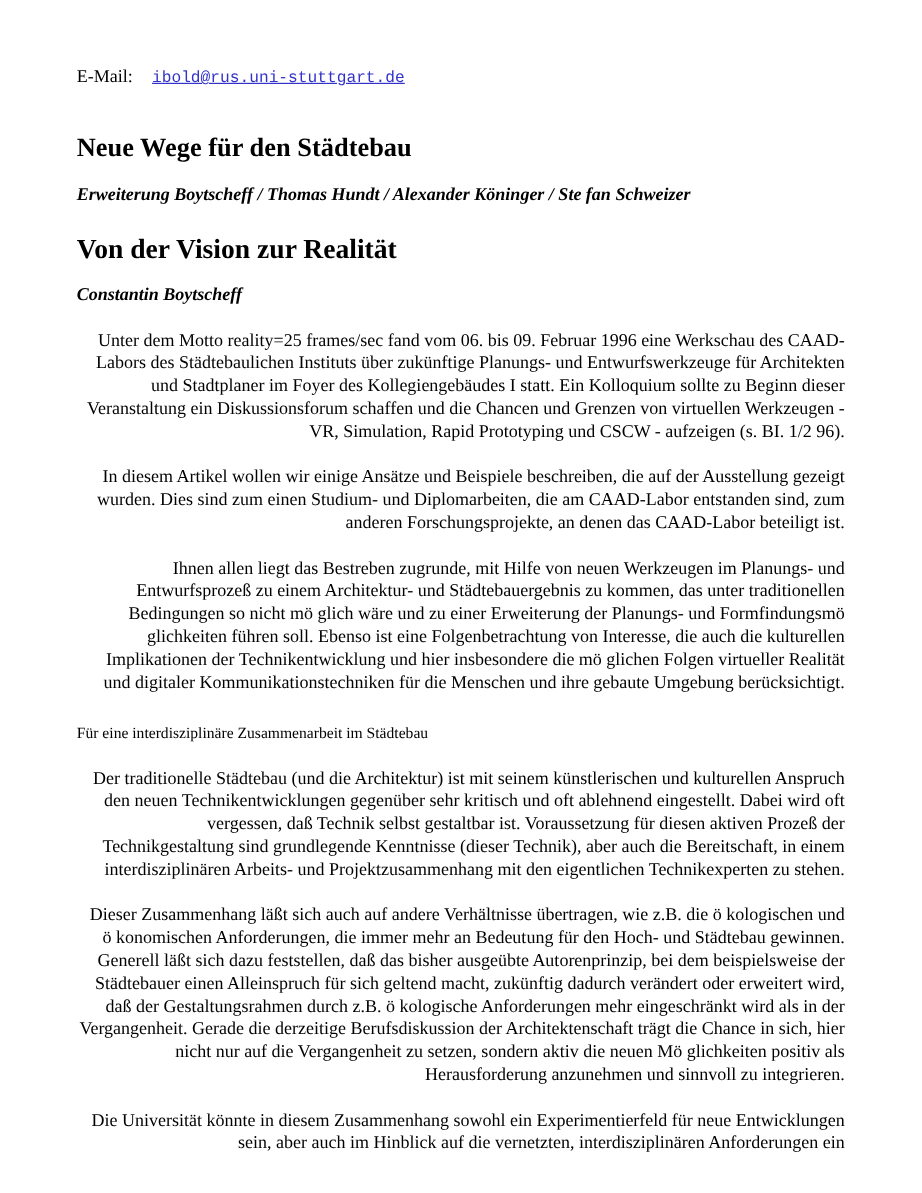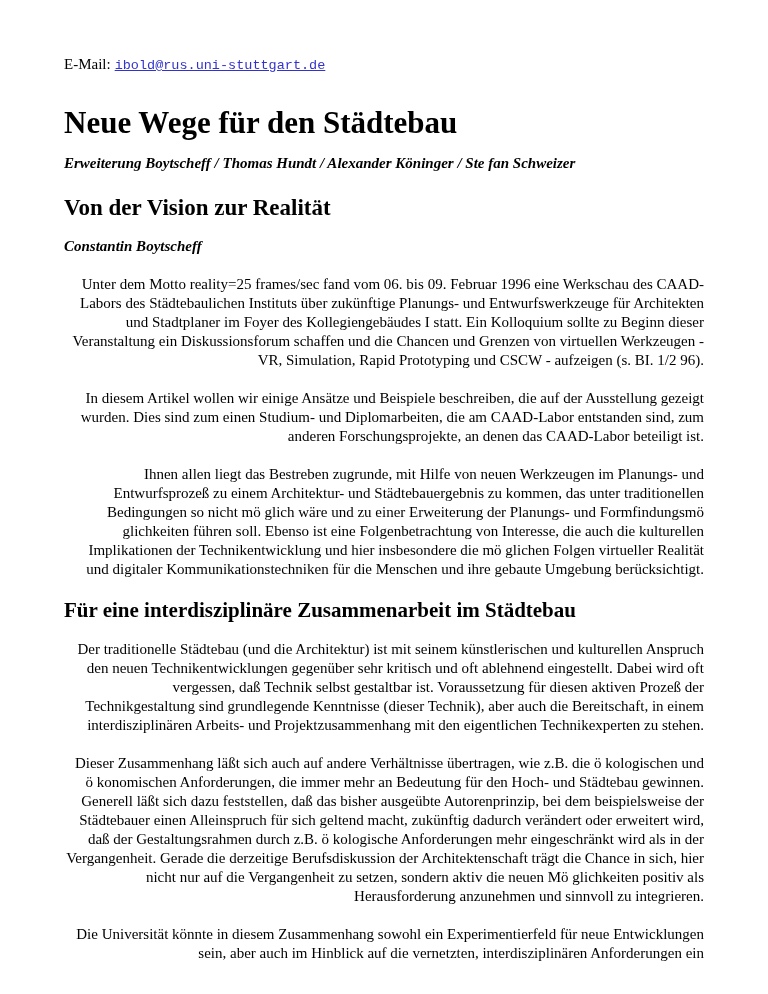--- a/index.html
+++ b/index.html
@@ -13,41 +13,41 @@
     font-family:"Liberation Serif", serif;
     font-size:15px;
     line-height:19px;
   }
   .email-line { margin:0; font-size:15px; }
   .email-link {
     font-family:"Liberation Mono", monospace;
     font-size:13.5px;
     color:#3333CC;
     text-decoration:underline;
-    margin-left:4px;
+    margin-left:16px;
   }
   h1.doc-title {
-    font-size:31px;
+    font-size:22px;
     line-height:36px;
     font-weight:bold;
     margin:30px 0 13px 0;
   }
   .authors-line { font-weight:bold; font-style:italic; margin:0; }
   .institute-line { font-weight:bold; margin:0; }
   h2.section-heading-lg {
     font-size:23px;
     line-height:27px;
     font-weight:bold;
     margin:21px 0 16px 0;
   }
   .byline { font-weight:bold; font-style:italic; margin:14px 0 0 0; }
   h3.section-heading-sm {
-    font-size:21px;
+    font-size:13px;
     line-height:21px;
-    font-weight:bold;
+    font-weight:normal;
     margin:21px 0 0 0;
   }
   p.body-para { margin:19px 0 0 0; text-align:right; }
 </style>
 </head>
 <body>
 
 <div class="page">
 
   <p class="email-line"><span>E-Mail:</span><a class="email-link" href="#">ibold@rus.uni-stuttgart.de</a></p>

